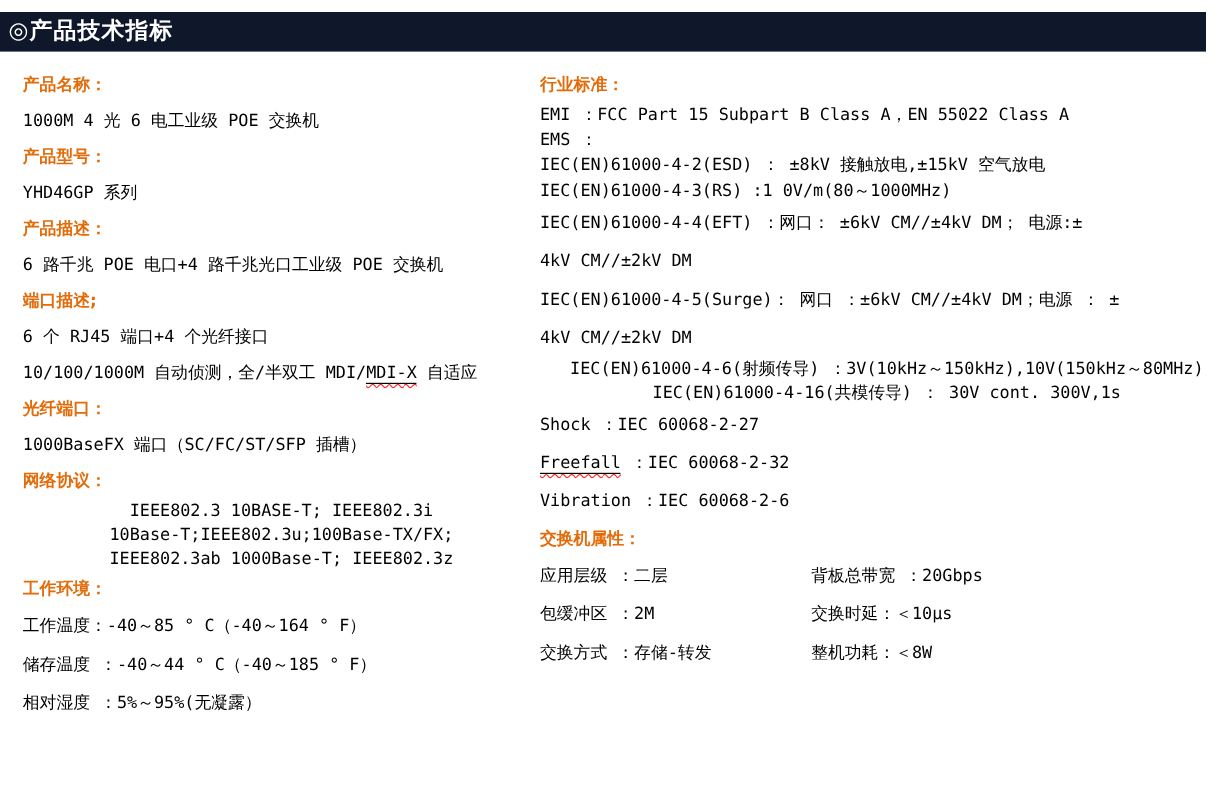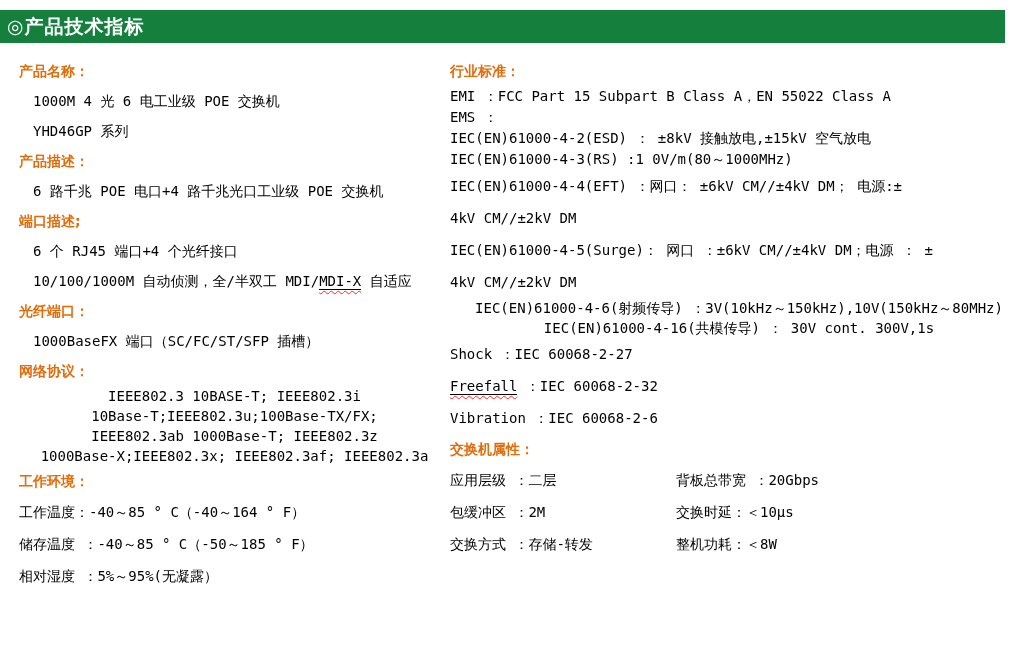--- a/index.html
+++ b/index.html
@@ -1,25 +1,25 @@
 <!DOCTYPE html>
 <html><head>
 <meta charset="utf-8">
 <style>
   html,body{margin:0;padding:0;background:#fff;}
   body{width:1023px;height:654px;overflow:hidden;
        font-family:"DejaVu Sans Mono","DejaVu Sans",sans-serif;
        font-size:14px;color:#000;}
-  .titlebar{margin:10px 18px 0 0;height:33px;background:#15803d;color:#fff;
+  .titlebar{margin:10px 18px 0 0;height:33px;background:#0f172a;color:#fff;
        font-family:"DejaVu Sans",sans-serif;font-weight:bold;font-size:19px;
        line-height:33px;padding-left:7px;letter-spacing:1px;}
   .cols{display:flex;margin-top:13px;padding-left:19px;}
   .col-left{width:431px;flex:none;overflow:hidden;}
   .col-right{width:578px;flex:none;overflow:hidden;}
-  .ln{line-height:30px;white-space:nowrap;margin-left:14px;}
+  .ln{line-height:30px;white-space:nowrap;}
   .hd{color:#e36c0a;font-weight:bold;line-height:30px;white-space:nowrap;
       font-family:"DejaVu Sans",sans-serif;font-size:14px;}
   .t20{line-height:20px;white-space:nowrap;text-align:center;}
   .t21{line-height:21px;white-space:nowrap;}
   .l32{line-height:32px;white-space:nowrap;}
   .misspell{border-bottom:1px solid #000;
       text-decoration:underline wavy #ff2a2a;
       text-decoration-thickness:1px;text-underline-offset:4px;}
   .attr-row{display:flex;line-height:32px;white-space:nowrap;}
   .attr-l{width:226px;flex:none;}
@@ -28,36 +28,36 @@
 </head>
 <body>
 
 <div class="titlebar"><span>◎</span><span>产品技术指标</span></div>
 
 <div class="cols">
 
   <div class="col-left">
     <div class="hd">产品名称：</div>
     <div class="ln">1000M 4 光 6 电工业级 POE 交换机</div>
+    <div class="hd">产品型号：</div>
     <div class="ln">YHD46GP 系列</div>
     <div class="hd">产品描述：</div>
     <div class="ln">6 路千兆 POE 电口+4 路千兆光口工业级 POE 交换机</div>
     <div class="hd">端口描述;</div>
     <div class="ln">6 个 RJ45 端口+4 个光纤接口</div>
     <div class="ln"><span>10/100/1000M 自动侦测，全/半双工 MDI/</span><span class="misspell">MDI-X</span><span> 自适应</span></div>
     <div class="hd">光纤端口：</div>
     <div class="ln">1000BaseFX 端口（SC/FC/ST/SFP 插槽）</div>
     <div class="hd">网络协议：</div>
     <div class="t20">IEEE802.3 10BASE-T; IEEE802.3i</div>
     <div class="t20">10Base-T;IEEE802.3u;100Base-TX/FX;</div>
     <div class="t20">IEEE802.3ab 1000Base-T; IEEE802.3z</div>
-    <div class="t20">1000Base-X;IEEE802.3x;  IEEE802.3af;  IEEE802.3a</div>
     <div class="hd">工作环境：</div>
     <div class="l32">工作温度：-40～85 ° C（-40～164 ° F）</div>
-    <div class="l32">储存温度 ：-40～85 ° C（-50～185 ° F）</div>
+    <div class="l32">储存温度 ：-40～44 ° C（-40～185 ° F）</div>
     <div class="l32">相对湿度 ：5%～95%(无凝露）</div>
   </div>
 
   <div class="col-right">
     <div class="hd">行业标准：</div>
     <div class="t21">EMI ：FCC Part 15 Subpart B Class A，EN 55022 Class A</div>
     <div class="t21">EMS ：</div>
     <div class="t21">IEC(EN)61000-4-2(ESD) ： ±8kV 接触放电,±15kV 空气放电</div>
     <div class="t21">IEC(EN)61000-4-3(RS) :1 0V/m(80～1000MHz)</div>
     <div class="l32">IEC(EN)61000-4-4(EFT)  ：网口： ±6kV  CM//±4kV  DM；  电源:±</div>

